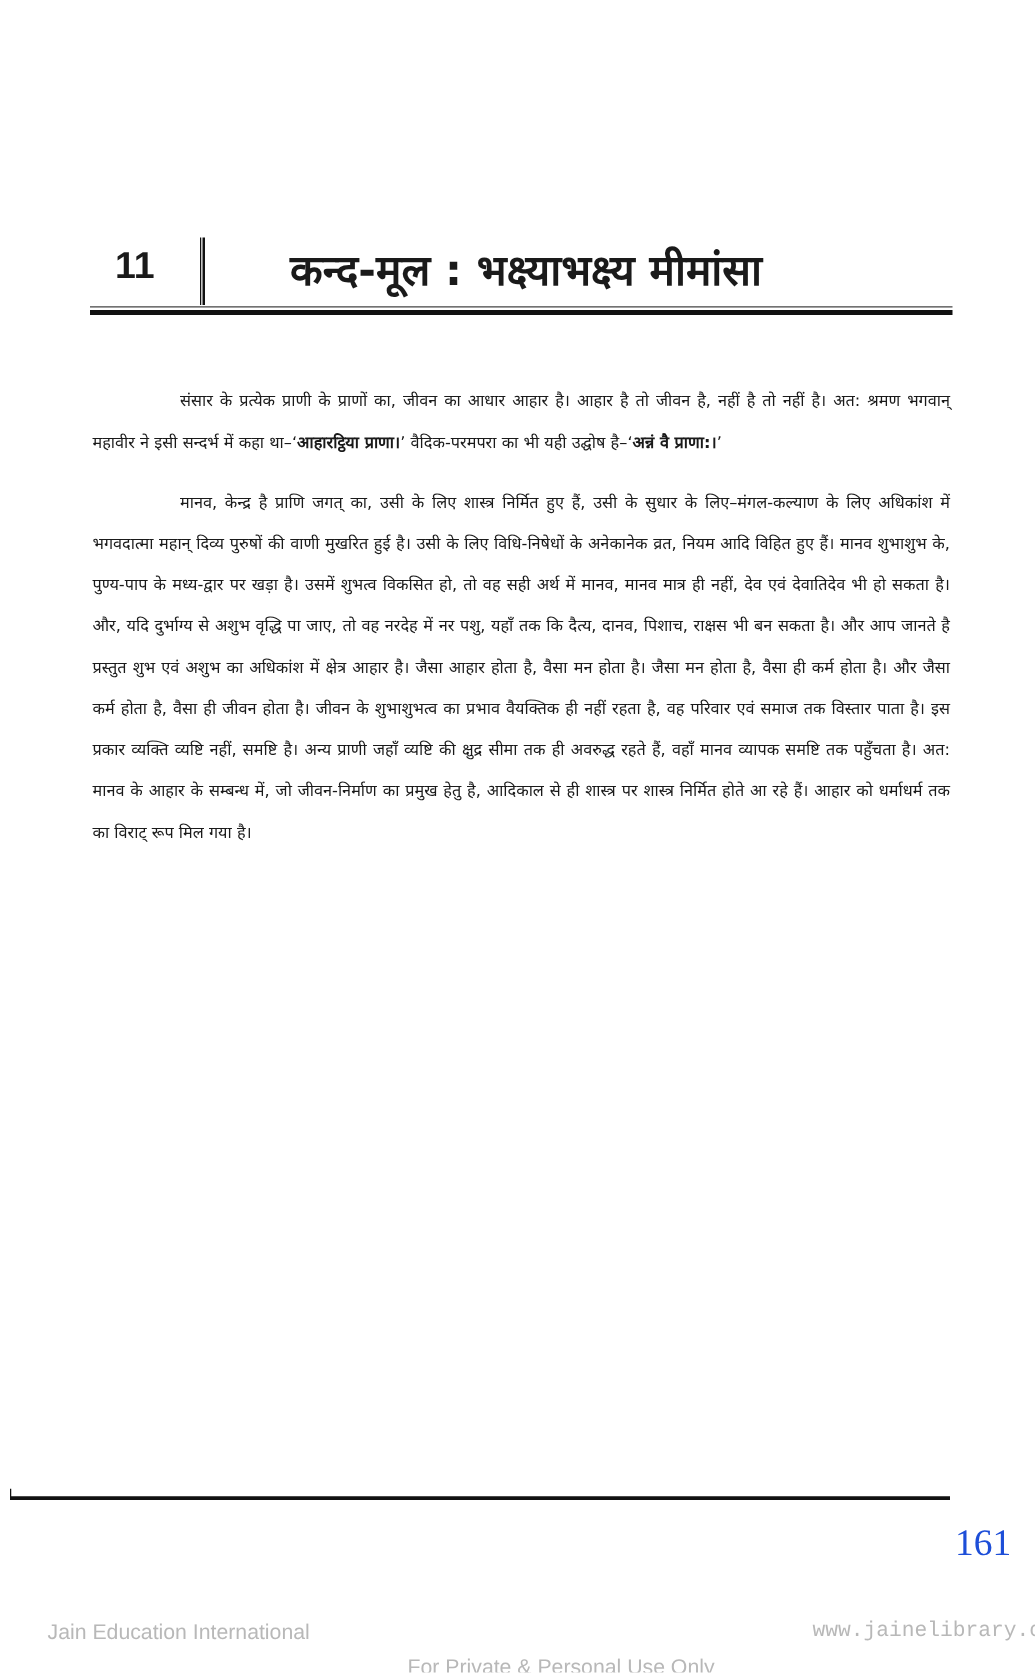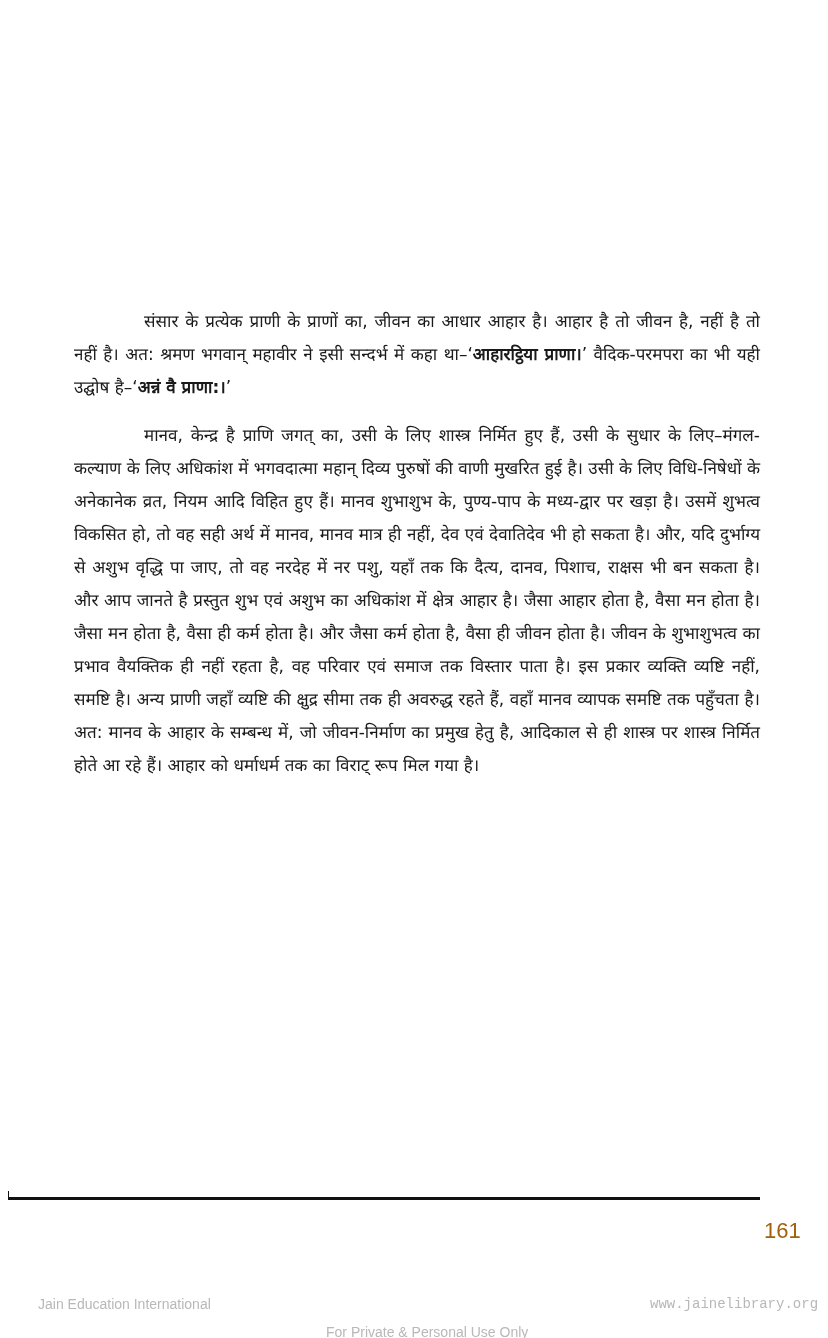--- a/index.html
+++ b/index.html
@@ -4,36 +4,43 @@
 <style>
   html, body { margin: 0; padding: 0; background: #ffffff; }
   body { width: 828px; height: 1338px; position: relative; overflow: hidden; color: #111; }
   .page { position: absolute; left: 0; top: 0; width: 828px; height: 1338px; }
   .header { position: absolute; left: 72px; top: 190px; width: 690px; height: 62px; }
   .chap-num { position: absolute; left: 20px; top: 6px; font-family: "Liberation Sans", sans-serif; font-weight: bold; font-size: 30px; color: #1a1a1a; }
   .chap-bar { position: absolute; left: 88px; top: 0; width: 4px; height: 54px; border-left: 1.5px solid #111; border-right: 2.5px solid #111; box-sizing: border-box; }
   .chap-title { position: absolute; left: 160px; top: 2px; font-family: "DejaVu Sans", sans-serif; font-weight: bold; font-size: 34px; color: #1a1a1a; white-space: nowrap; }
   .rule-thin { position: absolute; left: 0; top: 55px; width: 690px; height: 1px; background: #444; }
   .rule-thick { position: absolute; left: 0; top: 58px; width: 690px; height: 4px; background: #111; }
-  .body-text { position: absolute; left: 74px; top: 305px; width: 686px; font-family: "DejaVu Sans", sans-serif; font-size: 17px; line-height: 33px; color: #1a1a1a; text-align: justify; }
+  .body-text { position: absolute; left: 74px; top: 305px; width: 686px; font-family: "DejaVu Sans", sans-serif; font-size: 13px; line-height: 33px; color: #1a1a1a; text-align: justify; }
   .para { margin: 0 0 15px 0; text-indent: 70px; }
   .para b { font-weight: bold; }
   .bottom-rule { position: absolute; left: 8px; top: 1197px; width: 752px; height: 3px; background: #111; }
   .bottom-rule::before { content: ""; position: absolute; left: 0; top: -6px; width: 1px; height: 7px; background: #111; }
-  .page-num { position: absolute; left: 764px; top: 1218px; font-family: Liberation Sans, sans-serif; font-size: 22px; color: #a16207; }
-  .footer { position: absolute; top: 1296px; font-family: "Liberation Sans", sans-serif; font-size: 14px; color: #b8b8b8; }
+  .page-num { position: absolute; left: 764px; top: 1218px; font-family: Liberation Serif, serif; font-size: 30px; color: #1d4ed8; }
+  .footer { position: absolute; top: 1296px; font-family: "Liberation Sans", sans-serif; font-size: 17px; color: #b8b8b8; }
   .f-left { left: 38px; }
   .f-mid { left: 326px; margin-top: 28px; }
   .f-right { left: 650px; font-family: Liberation Mono, monospace; }
 </style>
 </head>
 <body>
 
 <div class="page">
 
+  <div class="header">
+    <span class="chap-num">11</span>
+    <span class="chap-bar"></span>
+    <span class="chap-title">कन्द-मूल : भक्ष्याभक्ष्य मीमांसा</span>
+    <div class="rule-thin"></div>
+    <div class="rule-thick"></div>
+  </div>
 
   <div class="body-text">
     <p class="para"><span>संसार के प्रत्येक प्राणी के प्राणों का, जीवन का आधार आहार है। आहार है तो जीवन है, नहीं है तो नहीं है। अत: श्रमण भगवान् महावीर ने इसी सन्दर्भ में कहा था–‘</span><b>आहारट्ठिया प्राणा।</b><span>’ वैदिक-परमपरा का भी यही उद्घोष है–‘</span><b>अन्नं वै प्राणा:।</b><span>’</span></p>
     <p class="para">मानव, केन्द्र है प्राणि जगत् का, उसी के लिए शास्त्र निर्मित हुए हैं, उसी के सुधार के लिए–मंगल-कल्याण के लिए अधिकांश में भगवदात्मा महान् दिव्य पुरुषों की वाणी मुखरित हुई है। उसी के लिए विधि-निषेधों के अनेकानेक व्रत, नियम आदि विहित हुए हैं। मानव शुभाशुभ के, पुण्य-पाप के मध्य-द्वार पर खड़ा है। उसमें शुभत्व विकसित हो, तो वह सही अर्थ में मानव, मानव मात्र ही नहीं, देव एवं देवातिदेव भी हो सकता है। और, यदि दुर्भाग्य से अशुभ वृद्धि पा जाए, तो वह नरदेह में नर पशु, यहाँ तक कि दैत्य, दानव, पिशाच, राक्षस भी बन सकता है। और आप जानते है प्रस्तुत शुभ एवं अशुभ का अधिकांश में क्षेत्र आहार है। जैसा आहार होता है, वैसा मन होता है। जैसा मन होता है, वैसा ही कर्म होता है। और जैसा कर्म होता है, वैसा ही जीवन होता है। जीवन के शुभाशुभत्व का प्रभाव वैयक्तिक ही नहीं रहता है, वह परिवार एवं समाज तक विस्तार पाता है। इस प्रकार व्यक्ति व्यष्टि नहीं, समष्टि है। अन्य प्राणी जहाँ व्यष्टि की क्षुद्र सीमा तक ही अवरुद्ध रहते हैं, वहाँ मानव व्यापक समष्टि तक पहुँचता है। अत: मानव के आहार के सम्बन्ध में, जो जीवन-निर्माण का प्रमुख हेतु है, आदिकाल से ही शास्त्र पर शास्त्र निर्मित होते आ रहे हैं। आहार को धर्माधर्म तक का विराट् रूप मिल गया है।</p>
   </div>
 
   <div class="bottom-rule"></div>
   <div class="page-num">161</div>
 
   <div class="footer f-left">Jain Education International</div>

